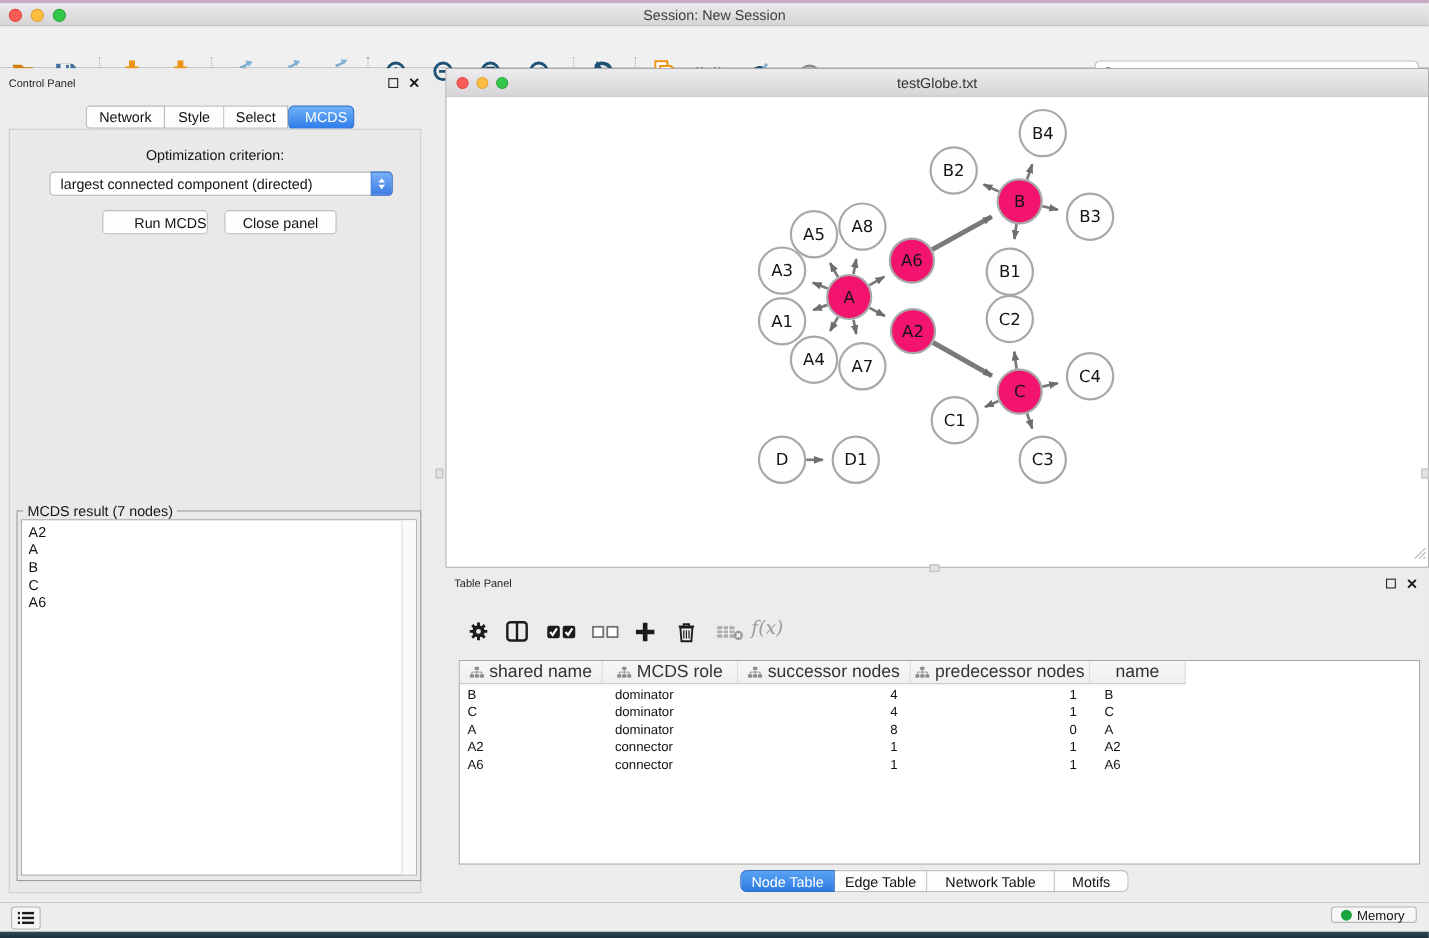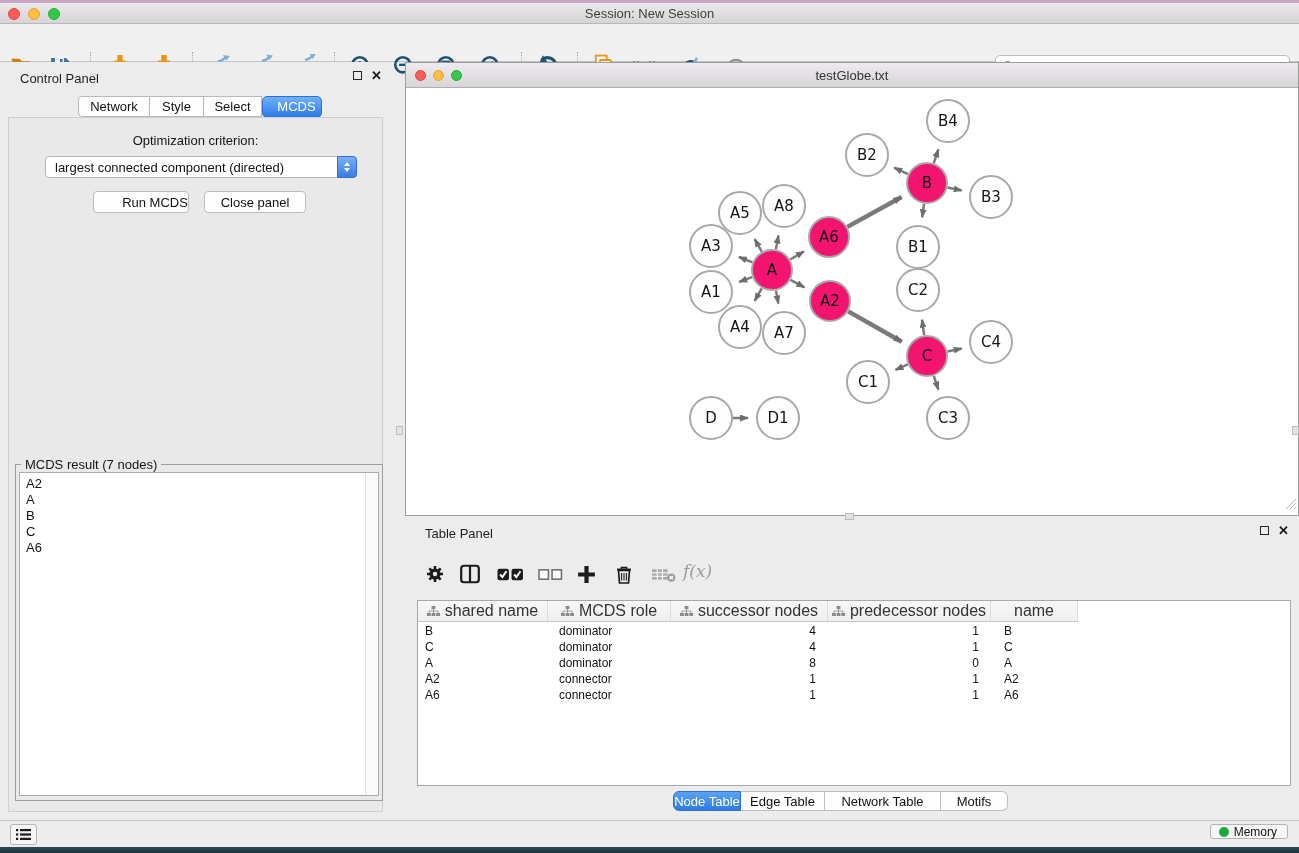--- a/index.html
+++ b/index.html
@@ -23,21 +23,21 @@
   .toolbar { left:0; top:24px; width:1299px; height:38px; background:#F0F0F0; border-bottom:1px solid #C4C4C4; }
   .tb-icon { position:absolute; top:27px; width:32px; height:32px; display:flex; align-items:center; justify-content:center; cursor:default; }
   .tb-icon svg { display:block; }
   .tb-sep { position:absolute; top:28px; height:28px; border-left:1px dotted #ABABAB; }
   .search-field { position:absolute; left:995px; top:31px; width:295px; height:22px; background:#fff;
     border:1px solid #BDBDBD; border-radius:5px; display:flex; align-items:center; padding-left:6px; }
   .search-field input { border:none; outline:none; flex:1; font-size:12px; font-family:"Liberation Sans",sans-serif; background:transparent; margin-left:4px; }
 
   
   .control-panel { left:0; top:62px; width:390px; height:758px; background:#ECECEC; }
-  .panel-title { position:absolute; left:20px; top:9px; font-size:13px; color:#1F1F1F; }
+  .panel-title { position:absolute; left:8px; top:9px; font-size:10px; color:#1F1F1F; }
   .win-ctrls { position:absolute; right:8px; top:9px; display:flex; align-items:center; gap:9px; }
   .float-box { width:9px; height:9px; border:1.6px solid #262626; display:inline-block; }
   .close-x { font-size:13px; font-weight:bold; color:#1A1A1A; line-height:9px; }
 
   .tabs-row { position:absolute; left:78px; top:34px; display:flex; }
   .tab { height:21px; background:#FDFDFD; border:1px solid #B9B9B9; border-left:none;
     display:flex; align-items:center; justify-content:center; font-size:13px; color:#111; }
   .tab:first-child { border-left:1px solid #B9B9B9; border-radius:4px 0 0 4px; }
   .tab:last-child { border-radius:0 4px 4px 0;padding-left:9px; }
   .tab.active { background:linear-gradient(#6FB1F9,#2D7BE8); border:1px solid #2F6FD0; color:#fff; border-radius:5px; height:22px; margin-top:-0.5px; }
@@ -537,21 +537,21 @@
           <div class="td" style="width: 130px; text-align: left; padding-left: 7px; padding-right: 0px;">A6</div>
           <div class="td" style="width: 123px; text-align: left; padding-left: 11px; padding-right: 0px;">connector</div>
           <div class="td" style="width: 157px; text-align: right; padding-left: 0px; padding-right: 12px;">1</div>
           <div class="td" style="width: 163px; text-align: right; padding-left: 0px; padding-right: 12px;">1</div>
           <div class="td" style="width: 87px; text-align: left; padding-left: 13px; padding-right: 0px;">A6</div>
         </div>
       </div>
   </div>
 
   <div class="bottom-tabs" id="bottom-tabs">
-      <div class="btab active" style="width: 68px;">Node Table</div>
+      <div class="btab active" style="width: 86px;">Node Table</div>
       <div class="btab" style="width: 84px;">Edge Table</div>
       <div class="btab" style="width: 116px;">Network Table</div>
       <div class="btab" style="width: 67px;">Motifs</div>
     </div>
 </div>
 
 <div class="abs status-bar">
   <span class="list-btn">
     <svg width="15" height="13" viewBox="0 0 15 13">
         <g fill="#1c1c1c">

